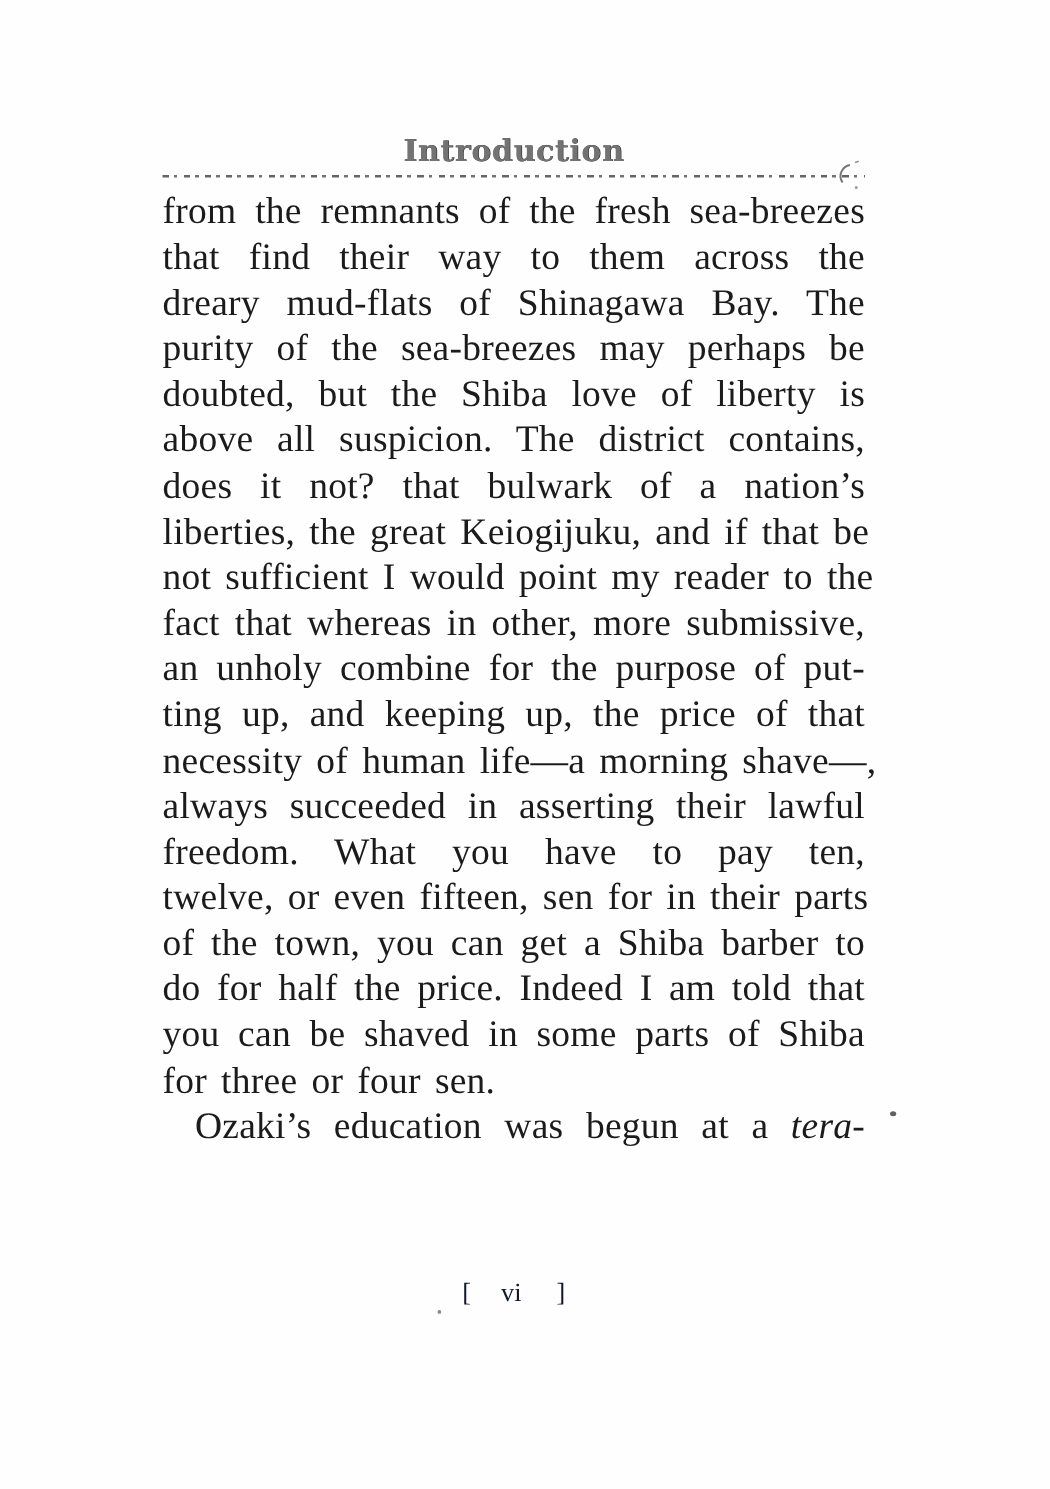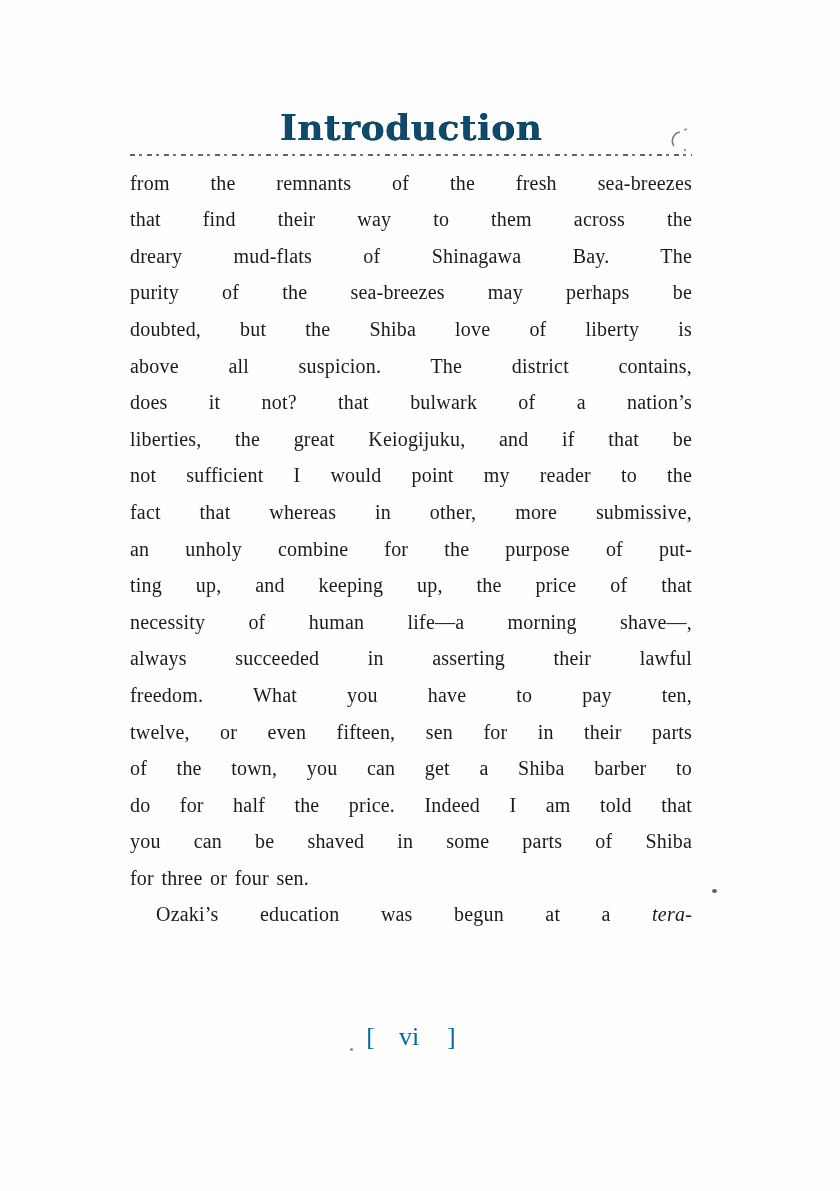--- a/index.html
+++ b/index.html
@@ -19,37 +19,37 @@
   .text-block {
     position: absolute;
     left: 130px;
     top: 108px;
     width: 562px;
   }
   .heading {
     text-align: center;
     font-family: "DejaVu Serif", serif;
     font-weight: bold;
-    font-size: 36px;
+    font-size: 24px;
     line-height: 1.1;
     letter-spacing: 0.5px;
-    color: #0c4a6e;
+    color: #737373;
     text-shadow: 0.4px 0 0 #161616;
     margin-bottom: 6px;
   }
   .rule {
     height: 2px;
     background: repeating-linear-gradient(90deg,
       #4a4a4a 0 5px, transparent 5px 9px,
       #5a5a5a 9px 12px, transparent 12px 17px);
     margin-bottom: 9px;
     opacity: 0.85;
   }
   .body-text {
-    font-size: 20px;
+    font-size: 30px;
     letter-spacing: 0.2px;
     word-spacing: 0.12em;
   }
   .line {
     height: 36.6px;
     line-height: 36.6px;
     text-align: justify;
     text-align-last: justify;
     white-space: nowrap;
   }
@@ -61,22 +61,22 @@
   }
   .line i {
     font-style: italic;
   }
   .footer {
     position: absolute;
     left: 130px;
     top: 1022px;
     width: 562px;
     text-align: center;
-    font-size: 26px;
-    color: #0369a1;
+    font-size: 21px;
+    color: #0f172a;
   }
   .footer .gap-a { display: inline-block; width: 24px; }
   .footer .gap-b { display: inline-block; width: 28px; }
   
   .artifact { position: absolute; }
   .pencil-mark { left: 660px; top: 124px; }
   .stray-dot-right {
     left: 712px; top: 889px;
     width: 5px; height: 4px;
     background: #3a3a3a; border-radius: 50%;

